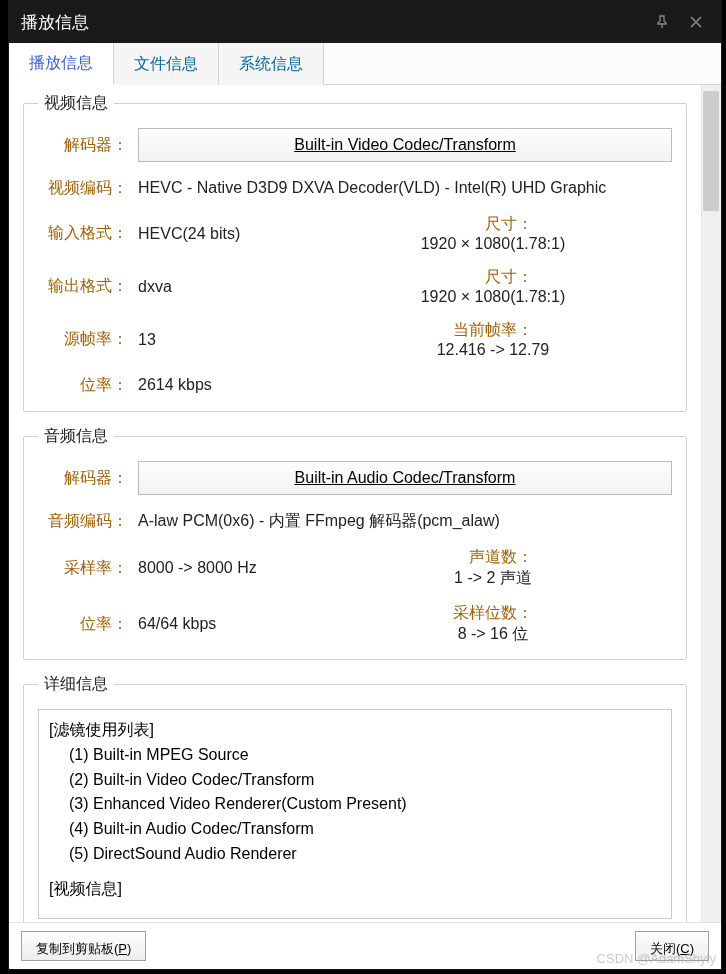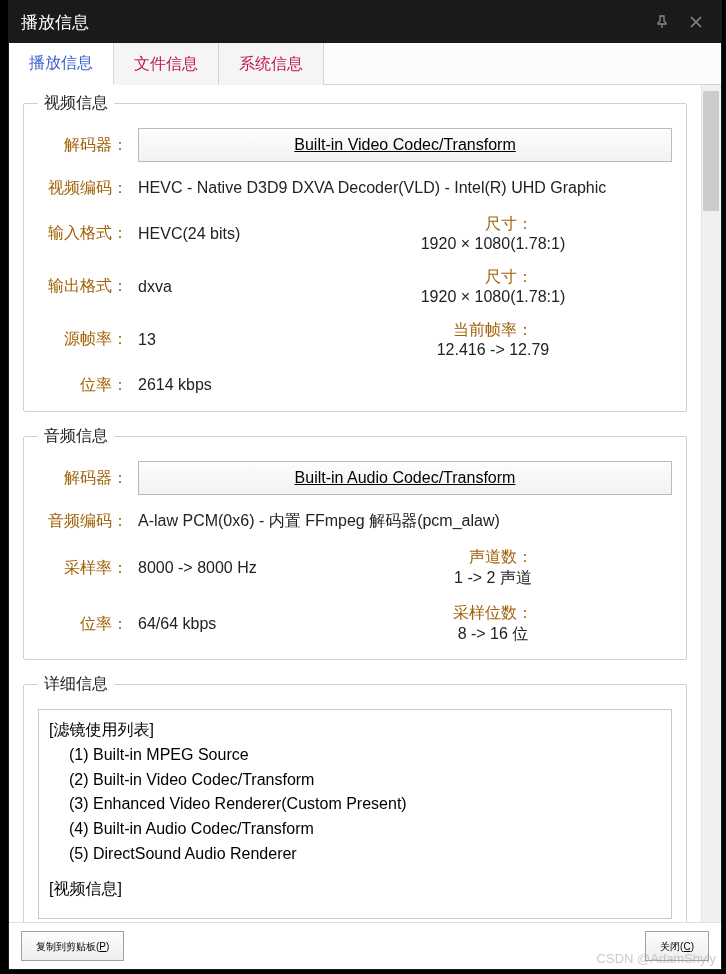--- a/index.html
+++ b/index.html
@@ -43,21 +43,21 @@
       border-bottom: 1px solid #d4d4d4;
       background: #fcfcfc;
       height: 42px;
     }
     .tab {
       padding: 0 20px;
       height: 42px;
       display: flex;
       align-items: center;
       font-size: 16px;
-      color: #be185d;
+      color: #0369a1;
       border-right: 1px solid #d4d4d4;
       cursor: pointer;
       background: #f5f5f5;
     }
     .tab.active {
       color: #3a5fcd;
       background: #fff;
       border-bottom: 2px solid #fff;
       margin-bottom: -1px;
     }
@@ -157,21 +157,21 @@
       display: flex;
       align-items: center;
       gap: 8px;
     }
     .footer-spacer { flex: 1; }
     .btn {
       height: 30px;
       padding: 8px 14px;
       border: 1px solid #a0a0a0;
       background: linear-gradient(#fdfdfd,#eee);
-      font-size: 10px;
+      font-size: 13px;
       cursor: pointer;
       font-family: inherit;
     }
     .watermark {
       position: absolute;
       right: 10px; bottom: 8px;
       color: rgba(160,160,160,0.55);
       font-size: 13px;
       pointer-events: none;
       z-index: 10;

